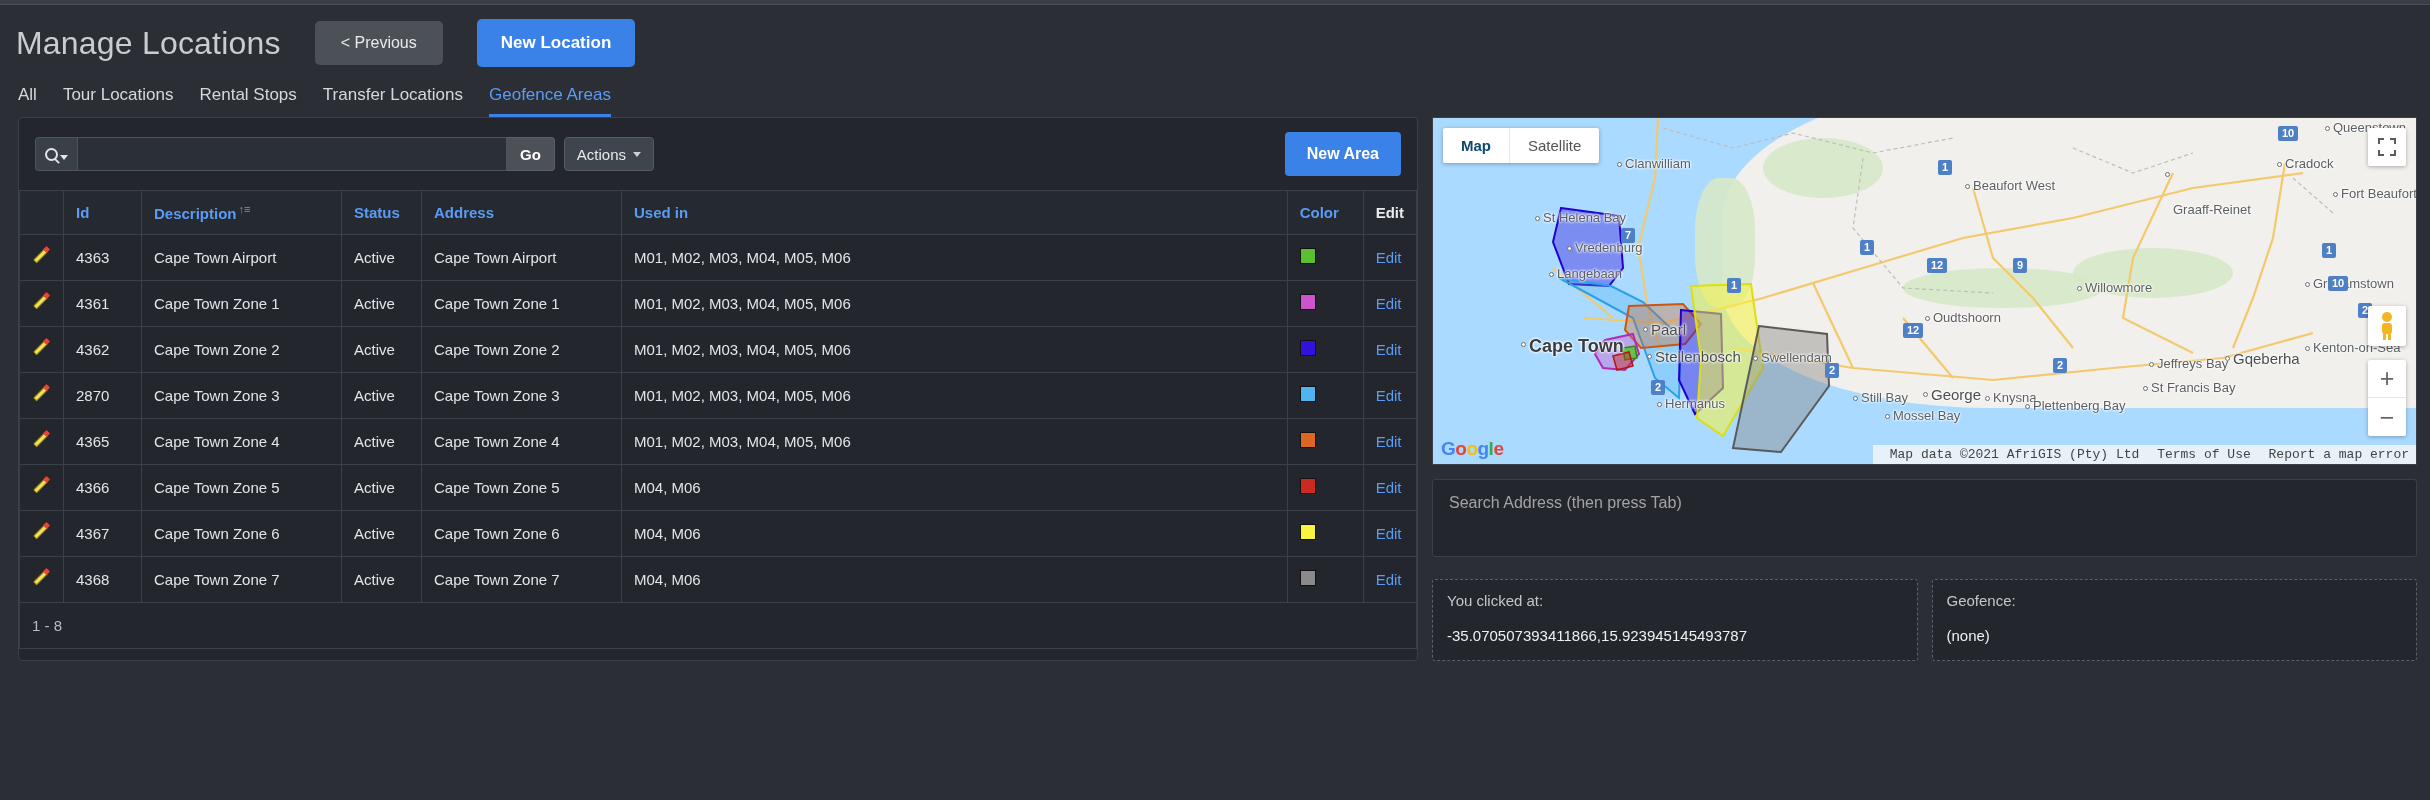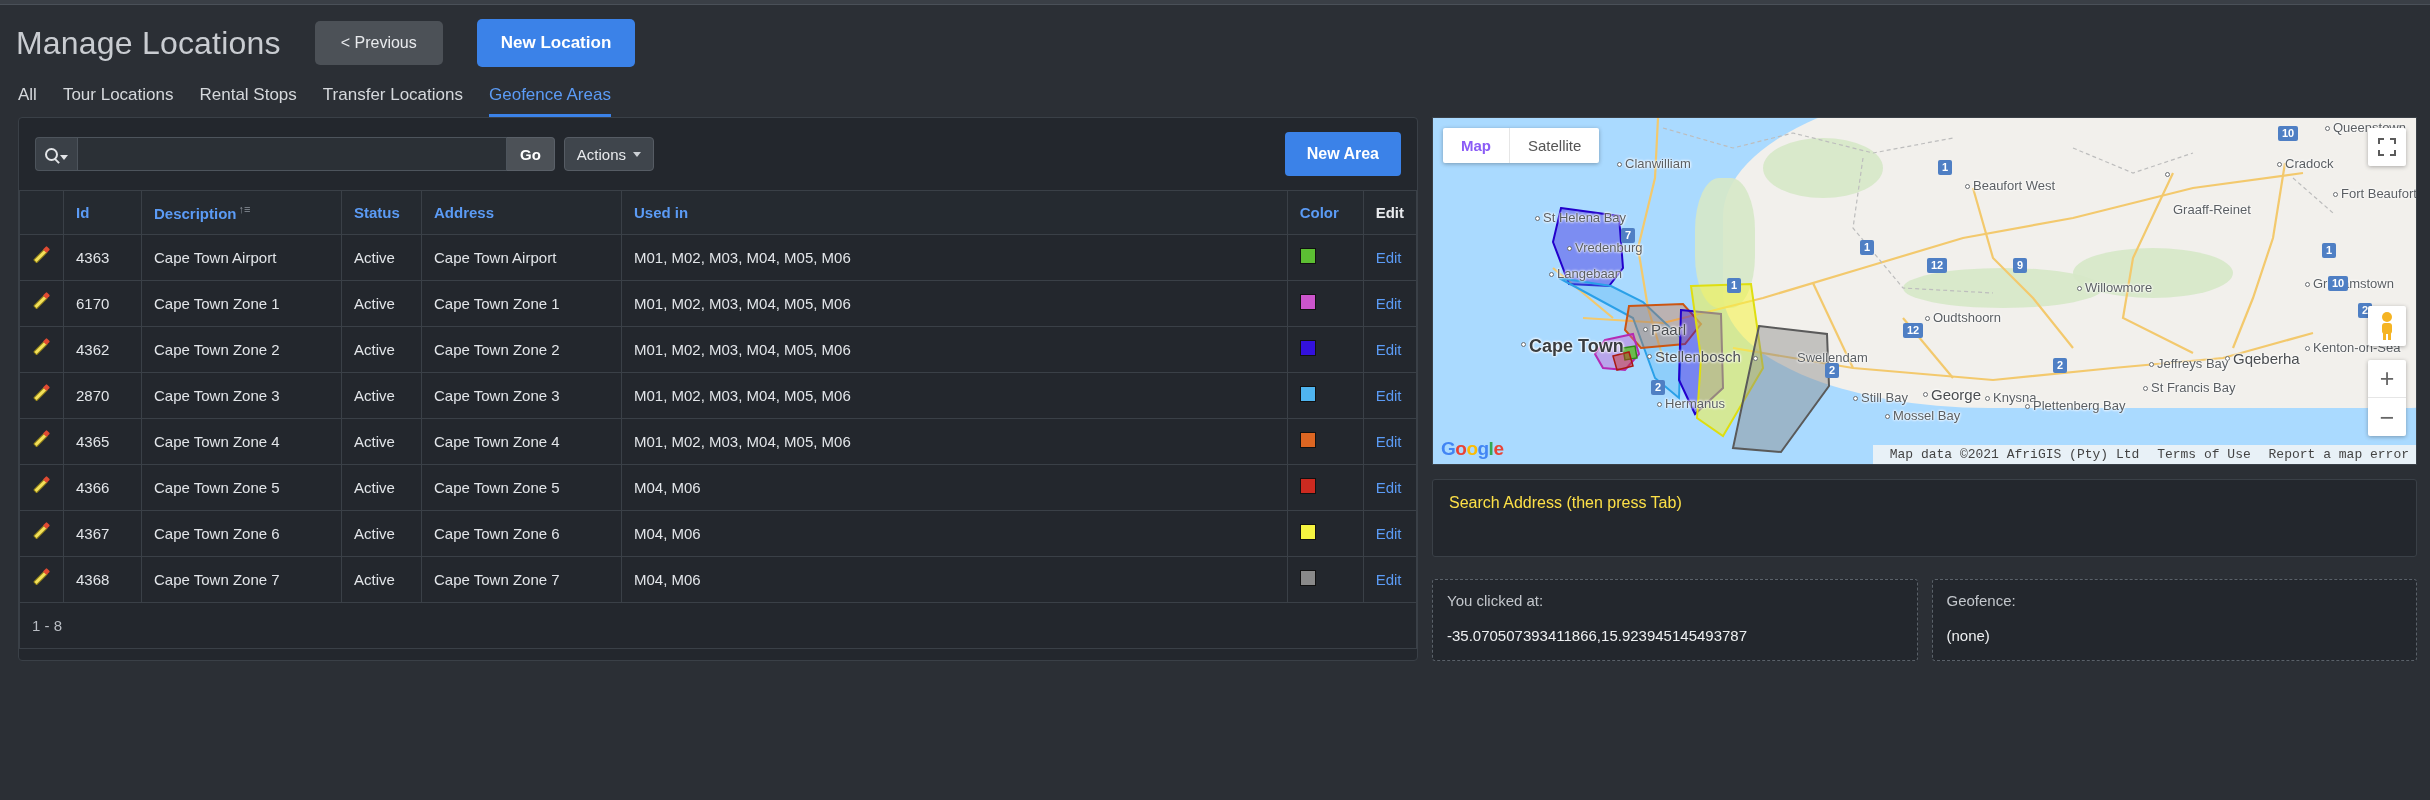--- a/index.html
+++ b/index.html
@@ -145,21 +145,21 @@
   }
   .green-patch { position: absolute; background: #d6e8c8; border-radius: 50%; opacity: .9; }
 
   .maptype-ctl {
     position: absolute; left: 10px; top: 10px; display: flex;
     background: #fff; border-radius: 2px; box-shadow: 0 1px 4px rgba(0,0,0,.3); z-index: 20;
   }
   .maptype-ctl div {
     padding: 9px 18px; font-size: 15px; color: #545454; cursor: pointer;
   }
-  .maptype-ctl div.sel { color: #8b5cf6; font-weight: bold; border-right: 1px solid #e6e6e6; }
+  .maptype-ctl div.sel { color: #0c4a6e; font-weight: bold; border-right: 1px solid #e6e6e6; }
 
   .fullscreen-ctl {
     position: absolute; right: 10px; top: 10px; width: 38px; height: 38px; background: #fff;
     border-radius: 2px; box-shadow: 0 1px 4px rgba(0,0,0,.3); cursor: pointer; z-index: 20;
     display: flex; align-items: center; justify-content: center;
   }
   .zoom-ctl {
     position: absolute; right: 10px; bottom: 28px; width: 38px; background: #fff;
     border-radius: 2px; box-shadow: 0 1px 4px rgba(0,0,0,.3); z-index: 20;
   }
@@ -196,21 +196,21 @@
     position: absolute; z-index: 13; background: #4f7fc4; color: #fff; font-size: 11px;
     font-weight: bold; padding: 1px 4px 2px 4px; border-radius: 2px;
   }
   .geofence { position: absolute; z-index: 10; }
 
   
   .addr-box {
     margin-top: 14px; width: 985px; height: 78px; border: 1px solid #3a4047;
     background: #23272d; border-radius: 3px; padding: 14px 16px;
   }
-  .addr-box .ph { color: #fde047; font-size: 16px; }
+  .addr-box .ph { color: #a3a3a3; font-size: 16px; }
 
   .info-row { display: flex; gap: 14px; margin-top: 22px; }
   .info-box {
     width: 486px; border: 1px dashed #5a6169; background: #23272d; border-radius: 3px;
     padding: 12px 14px 16px 14px;
   }
   .info-box .lbl { color: #c3c7cc; font-size: 15px; }
   .info-box .val { color: #eef0f2; font-size: 15px; margin-top: 18px; }
 </style>
 </head>
@@ -273,21 +273,21 @@
             <td class="col-id">4363</td>
             <td class="col-desc">Cape Town Airport</td>
             <td class="col-status">Active</td>
             <td class="col-addr">Cape Town Airport</td>
             <td>M01, M02, M03, M04, M05, M06</td>
             <td class="col-color"><span class="swatch" style="background:#5cbf33"></span></td>
             <td class="col-edit"><a class="edit-link">Edit</a></td>
           </tr>
           <tr>
             <td class="col-pencil"><span class="pencil"><span class="body"></span><span class="tip"></span></span></td>
-            <td class="col-id">6170</td>
+            <td class="col-id">4361</td>
             <td class="col-desc">Cape Town Zone 1</td>
             <td class="col-status">Active</td>
             <td class="col-addr">Cape Town Zone 1</td>
             <td>M01, M02, M03, M04, M05, M06</td>
             <td class="col-color"><span class="swatch" style="background:#cc55cc"></span></td>
             <td class="col-edit"><a class="edit-link">Edit</a></td>
           </tr>
           <tr>
             <td class="col-pencil"><span class="pencil"><span class="body"></span><span class="tip"></span></span></td>
             <td class="col-id">4362</td>
@@ -409,21 +409,21 @@
           <div class="city-lbl" style="left: 124px; top: 148px;">Langebaan</div>
           <div class="city-dot" style="left: 116px; top: 154px;"></div>
           <div class="city-lbl big" style="left: 96px; top: 218px;">Cape Town</div>
           <div class="city-dot" style="left: 88px; top: 224px;"></div>
           <div class="city-lbl mid" style="left: 218px; top: 203px;">Paarl</div>
           <div class="city-dot" style="left: 210px; top: 209px;"></div>
           <div class="city-lbl mid" style="left: 222px; top: 230px;">Stellenbosch</div>
           <div class="city-dot" style="left: 214px; top: 236px;"></div>
           <div class="city-lbl" style="left: 232px; top: 278px;">Hermanus</div>
           <div class="city-dot" style="left: 224px; top: 284px;"></div>
-          <div class="city-lbl" style="left: 328px; top: 232px; padding-left: 36px;">Swellendam</div>
+          <div class="city-lbl" style="left: 328px; top: 232px;">Swellendam</div>
           <div class="city-dot" style="left: 320px; top: 238px;"></div>
           <div class="city-lbl" style="left: 428px; top: 272px;">Still Bay</div>
           <div class="city-dot" style="left: 420px; top: 278px;"></div>
           <div class="city-lbl" style="left: 460px; top: 290px;">Mossel Bay</div>
           <div class="city-dot" style="left: 452px; top: 296px;"></div>
           <div class="city-lbl mid" style="left: 498px; top: 268px;">George</div>
           <div class="city-dot" style="left: 490px; top: 274px;"></div>
           <div class="city-lbl" style="left: 560px; top: 272px;">Knysna</div>
           <div class="city-dot" style="left: 552px; top: 278px;"></div>
           <div class="city-lbl" style="left: 600px; top: 280px;">Plettenberg Bay</div>

